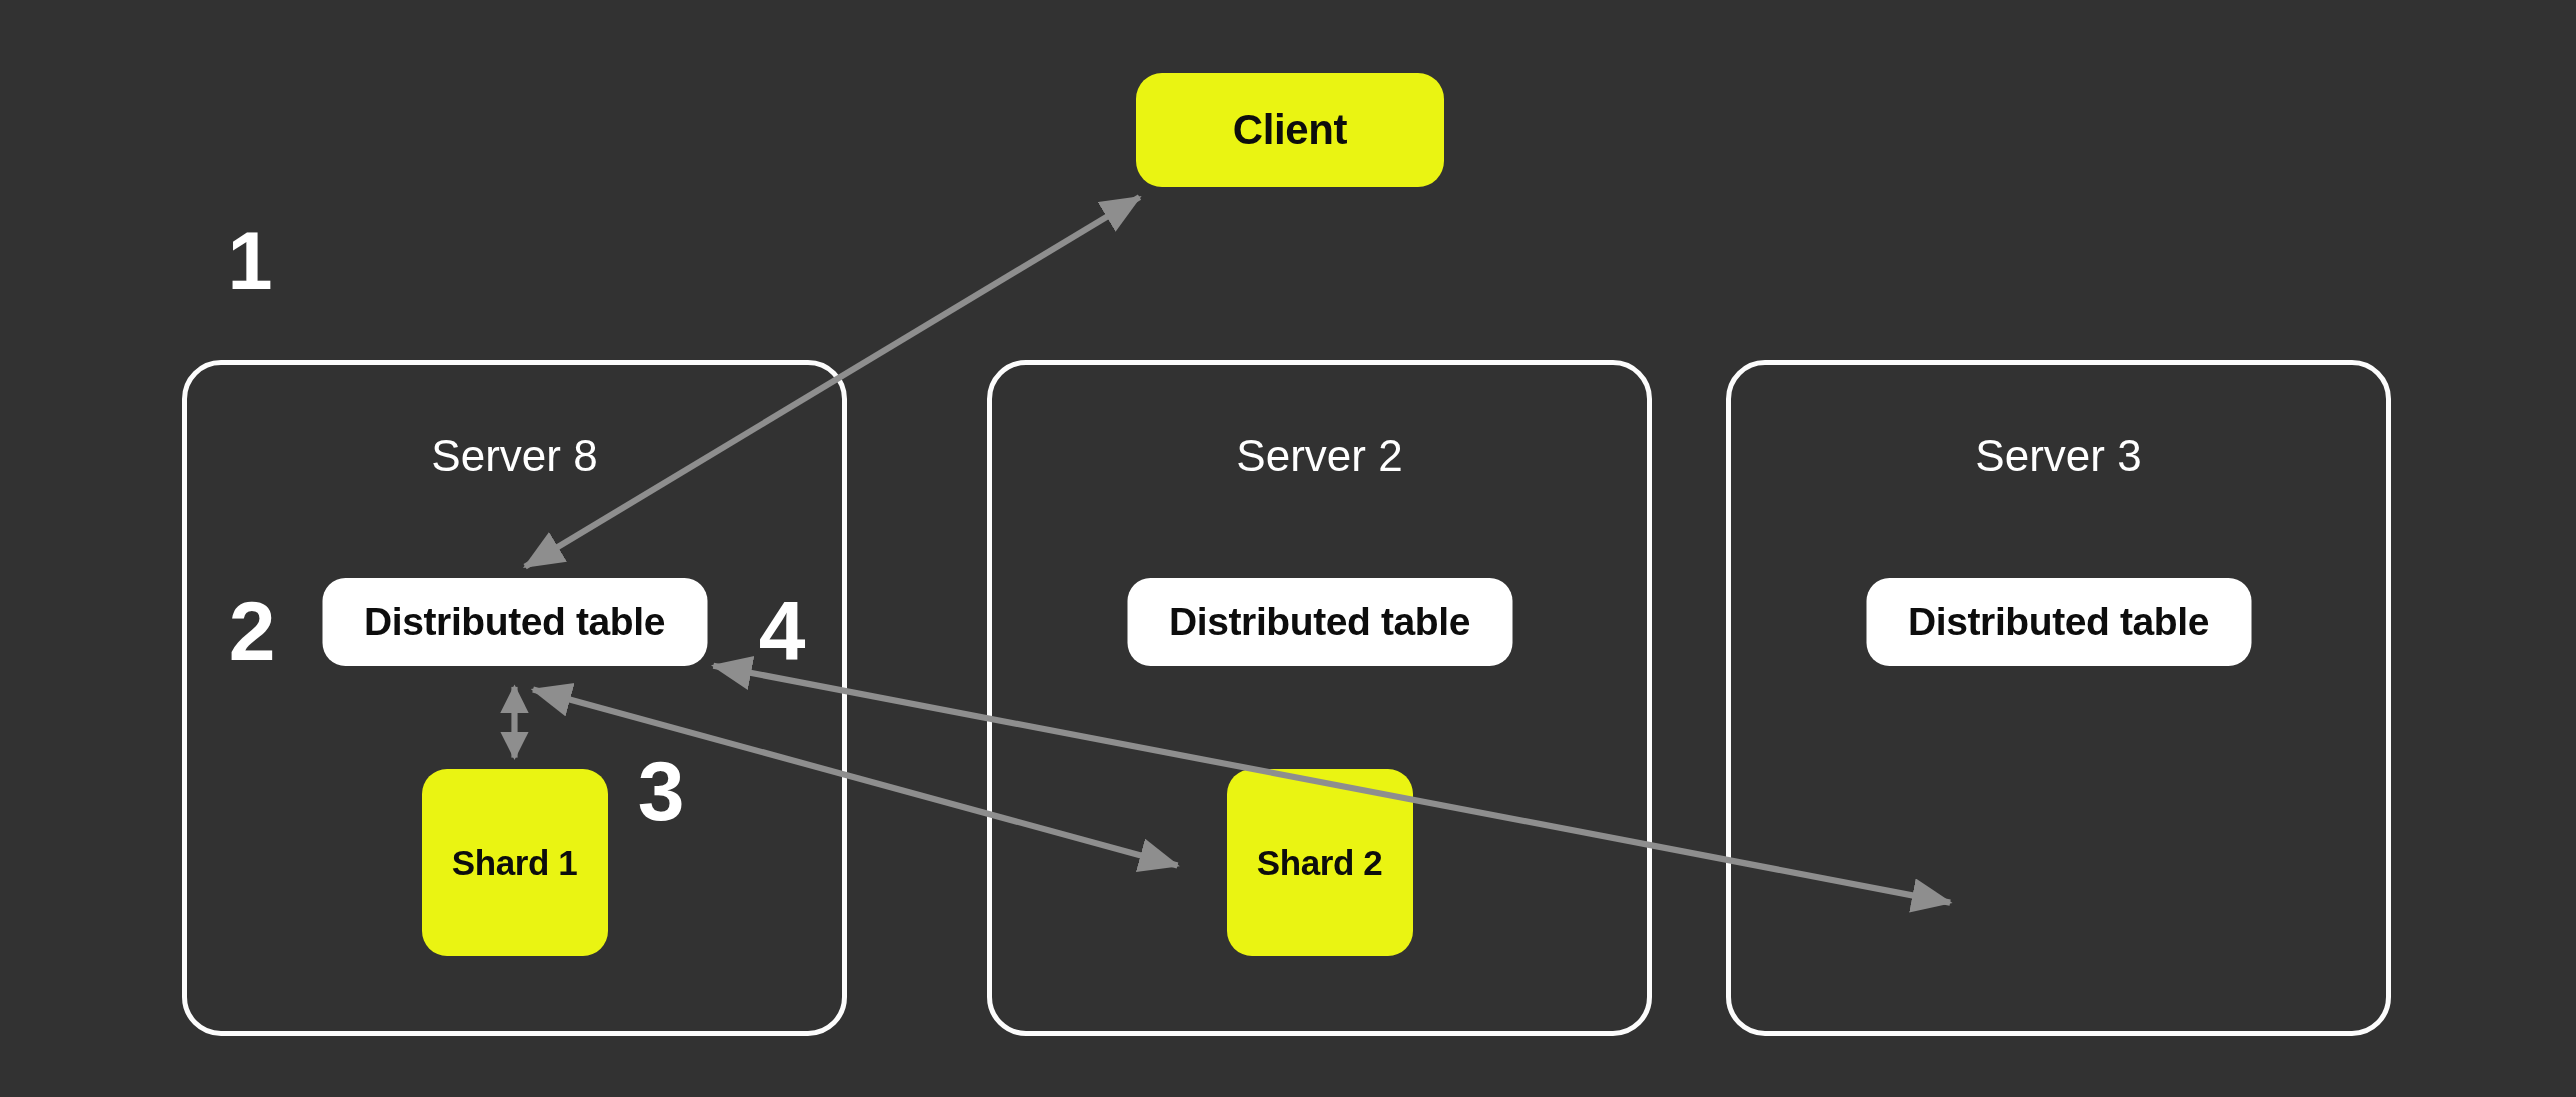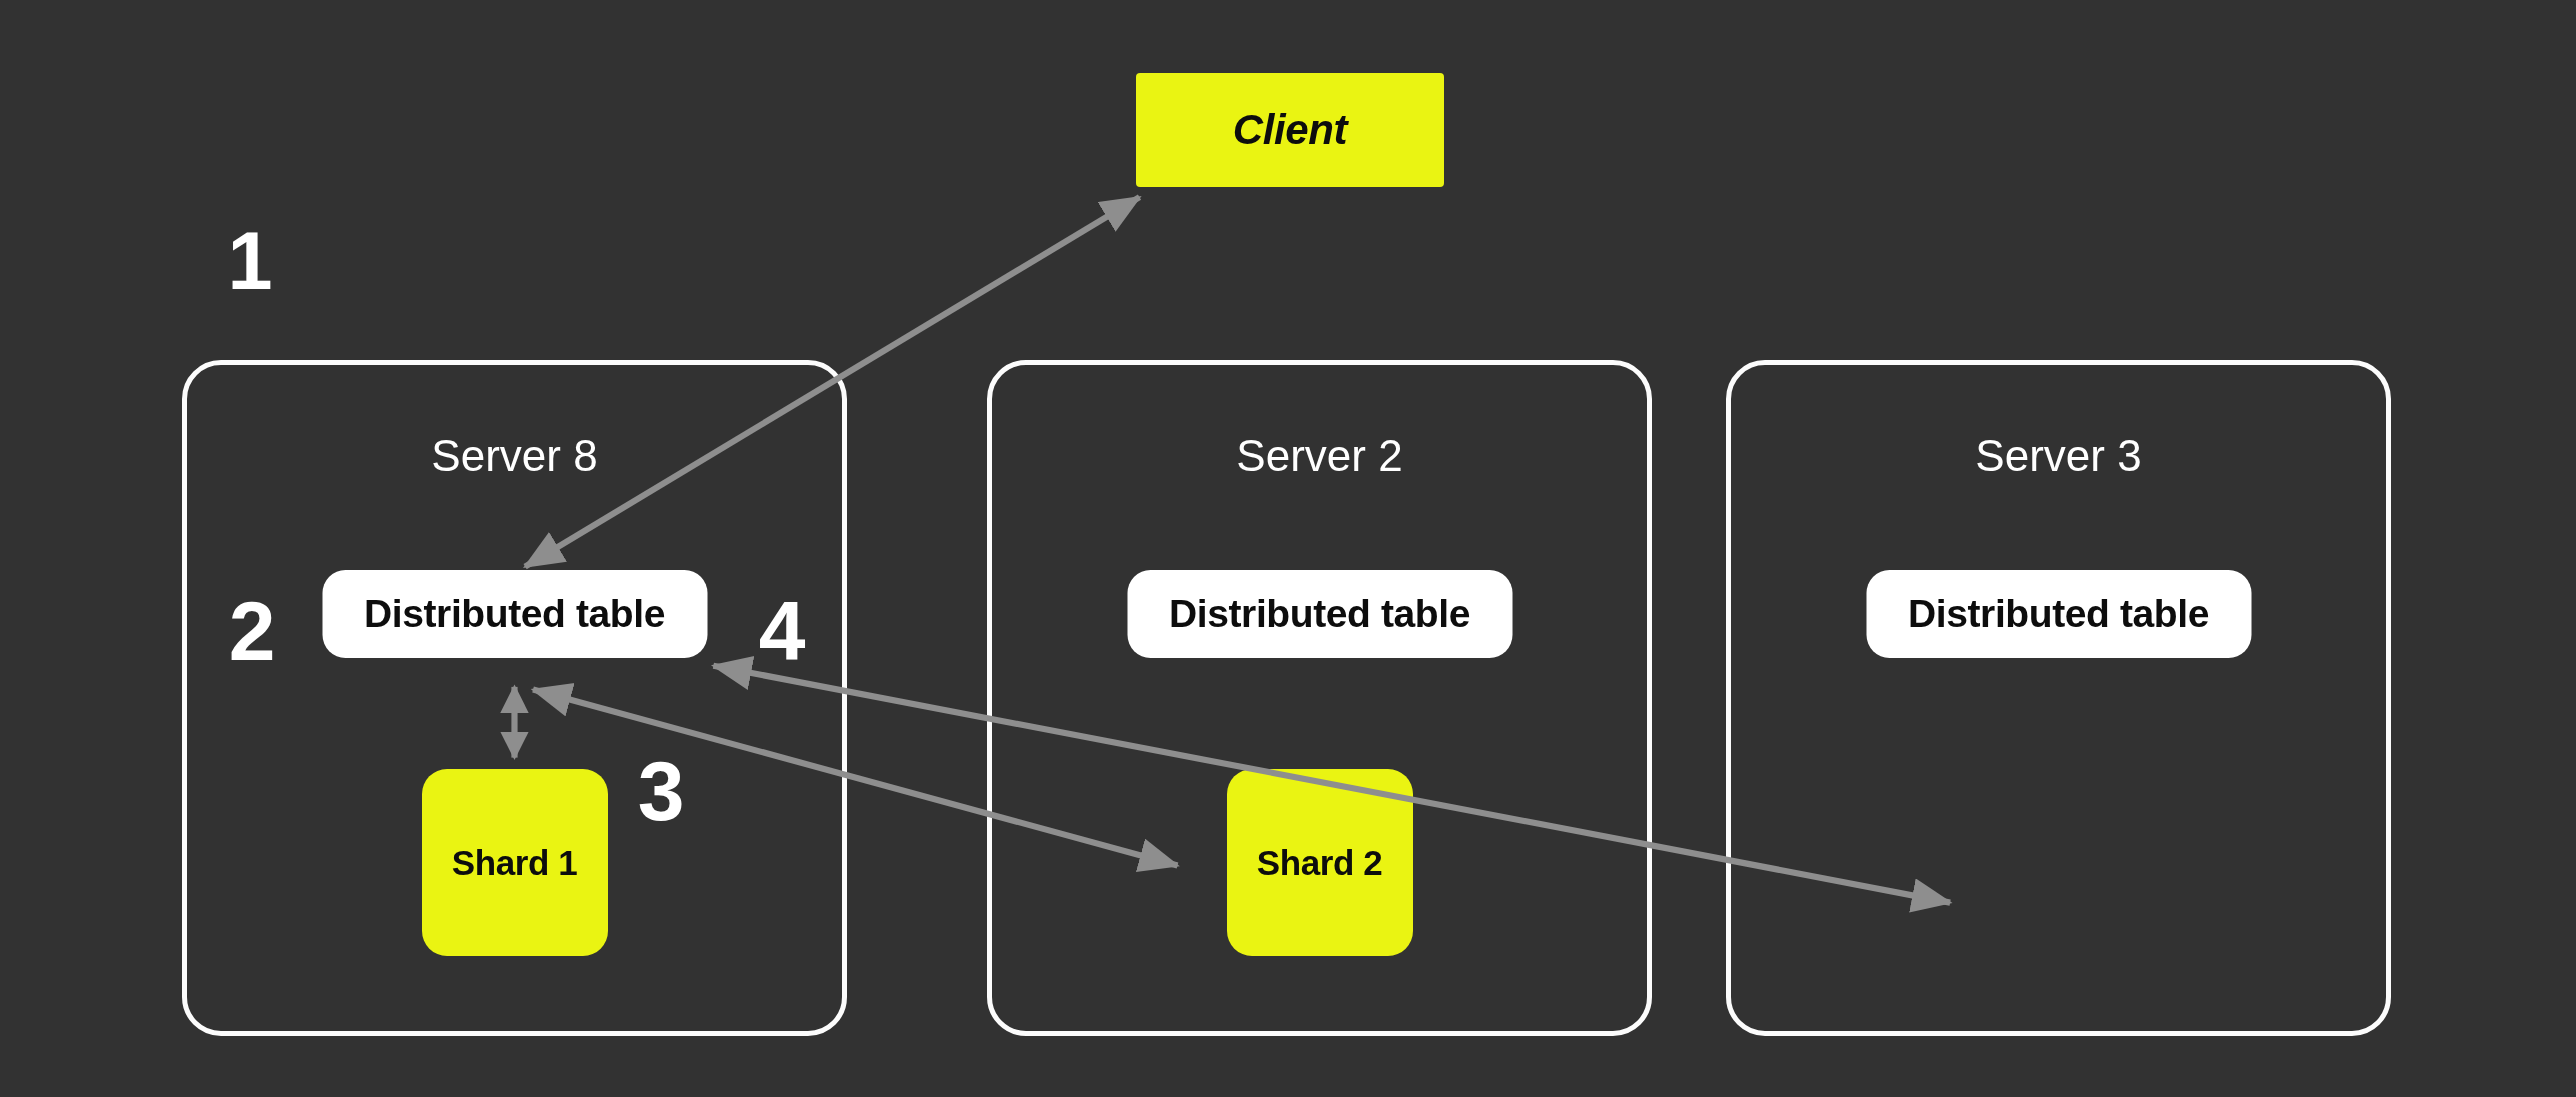--- a/index.html
+++ b/index.html
@@ -28,26 +28,25 @@
     stroke-width: 7;
   }
   .arrows marker path { fill: var(--arrow-gray, #8E8E8E); }
 
   
   .client {
     position: absolute;
     left: 1136px; top: 73px;
     width: 308px; height: 114px;
     background: var(--accent-yellow, #EAF412);
-    border-radius: 4px;
+    border-radius: 26px;
     display: flex; align-items: center; justify-content: center;
     font-size: 42px; font-weight: 700; letter-spacing: -0.4px;
     color: var(--text-dark, #0d0d0d);
     z-index: 2;
-    font-style: italic;
   }
 
   
   .bignum {
     position: absolute;
     transform: translate(-50%, -50%);
     color: var(--text-light, #ffffff);
     font-size: 84px; font-weight: 700; line-height: 1;
     z-index: 6;
   }
@@ -81,21 +80,21 @@
 
   .server-title {
     margin: 64px 0 0 0;
     text-align: center;
     color: var(--text-light, #ffffff);
     font-size: 44px; font-weight: 500; line-height: 53px;
   }
 
   .dist-table {
     position: absolute;
-    left: 50%; top: 205px;
+    left: 50%; top: 213px;
     transform: translateX(-50%);
     width: 385px; height: 88px;
     background: var(--box-white, #ffffff);
     border-radius: 23px;
     display: flex; align-items: center; justify-content: center;
     font-size: 39px; font-weight: 700; letter-spacing: -0.4px;
     color: var(--text-dark, #0d0d0d);
     white-space: nowrap;
     z-index: 2;
   }

